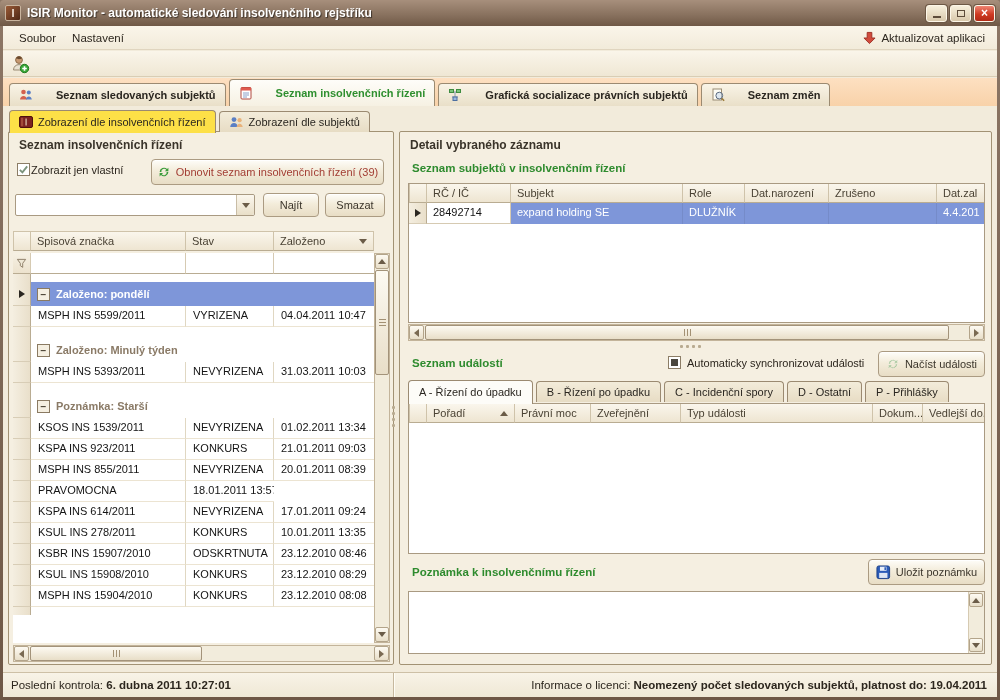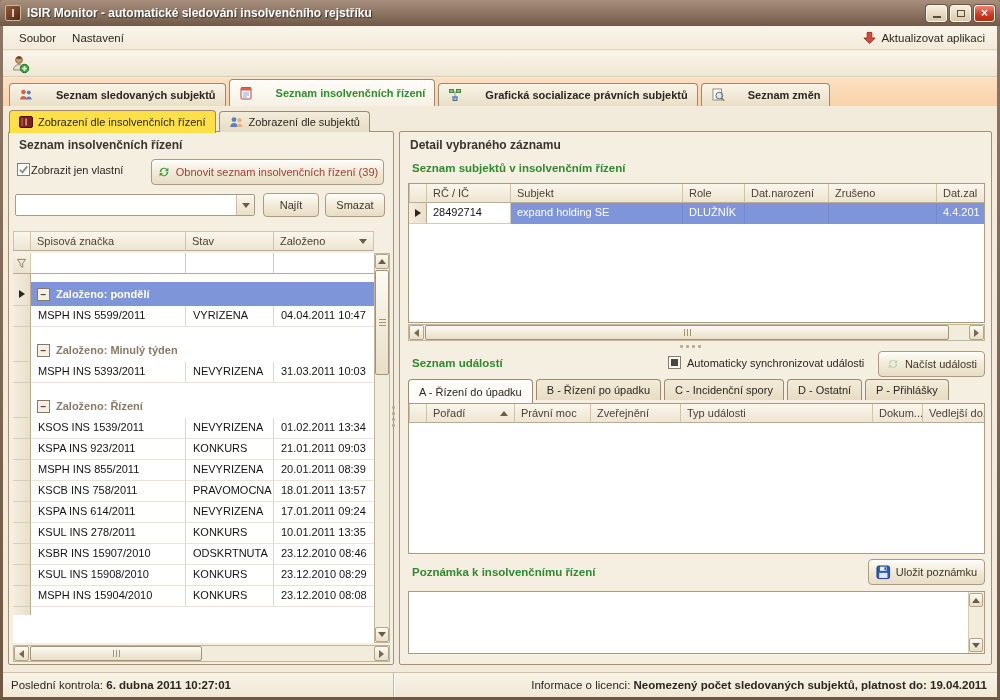--- a/index.html
+++ b/index.html
@@ -92,21 +92,21 @@
   .grip-h i{display:block;width:1px;height:7px;background:#a39174;}
   .grip-v{display:flex;flex-direction:column;gap:2px;}
   .grip-v i{display:block;width:7px;height:1px;background:#a39174;}
   
   .sgrid{grid-template-columns:18px 84px 172px 62px 84px 108px 1fr;}
   .egrid{grid-template-columns:18px 88px 76px 90px 192px 50px 1fr;}
   .srow{display:grid;grid-template-columns:18px 84px 172px 62px 84px 108px 1fr;height:21px;}
   .srow .cell{font-size:11px;padding:3px 0 6px 6px;white-space:nowrap;overflow:hidden;border-right:1px solid rgba(0,0,0,0.07);}
   .srow .blue{background:#7e96d9;color:#fff;}
   .srow .white{background:#fff;color:#141414;border-right:1px solid #d6cab2;border-bottom:1px solid #d6cab2;}
-  .etabs{position:absolute;display:flex;align-items:flex-start;height:24px;}
+  .etabs{position:absolute;display:flex;align-items:center;height:24px;}
   .etab{height:21px;display:flex;align-items:center;padding:0 10px;margin-right:3px;border:1px solid #9b8a71;border-bottom:none;
     border-radius:4px 4px 0 0;background:linear-gradient(#f3ecda,#e7dcc4);font-size:11px;color:#2a2620;white-space:nowrap;}
   .etab.active{height:24px;background:#fdfcf8;margin-bottom:-1px;z-index:2;}
   .boxed{border:1px solid #a99a82;background:#fff;}
   .splitter-dots{position:absolute;display:flex;gap:3px;}
   .splitter-dots i{width:3px;height:3px;background:#b9ab90;border-radius:1px;}
   .vsplit-dots{position:absolute;left:389px;top:300px;display:flex;flex-direction:column;gap:3px;z-index:5;}
   .vsplit-dots i{width:3px;height:3px;background:#b9ab90;border-radius:1px;}
   
   .statusbar{position:absolute;left:0;right:0;bottom:0;height:25px;background:linear-gradient(#f8f3e7,#efe8d5);
@@ -318,21 +318,21 @@
             <div class="cell">31.03.2011 10:03</div>
           </div>
 
           <div class="spacer-row" style="height:11px;">
               <div class="selcell"></div>
             </div>
           <div class="grow">
             <div class="selcell"></div>
             <div class="gband">
               <span class="collapse-box">−</span>
-              <span>Založeno: Řízení</span>
+              <span>Poznámka: Starší</span>
             </div>
           </div>
 
           <div class="lrow">
               <div class="selcell"></div>
               <div class="cell">KSOS INS 1539/2011</div>
               <div class="cell">NEVYRIZENA</div>
               <div class="cell">01.02.2011 13:34</div>
             </div>
           <div class="lrow">
@@ -342,21 +342,20 @@
               <div class="cell">21.01.2011 09:03</div>
             </div>
           <div class="lrow">
               <div class="selcell"></div>
               <div class="cell">MSPH INS 855/2011</div>
               <div class="cell">NEVYRIZENA</div>
               <div class="cell">20.01.2011 08:39</div>
             </div>
           <div class="lrow">
               <div class="selcell"></div>
-              <div class="cell">KSCB INS 758/2011</div>
               <div class="cell">PRAVOMOCNA</div>
               <div class="cell">18.01.2011 13:57</div>
             </div>
           <div class="lrow">
               <div class="selcell"></div>
               <div class="cell">KSPA INS 614/2011</div>
               <div class="cell">NEVYRIZENA</div>
               <div class="cell">17.01.2011 09:24</div>
             </div>
           <div class="lrow">

